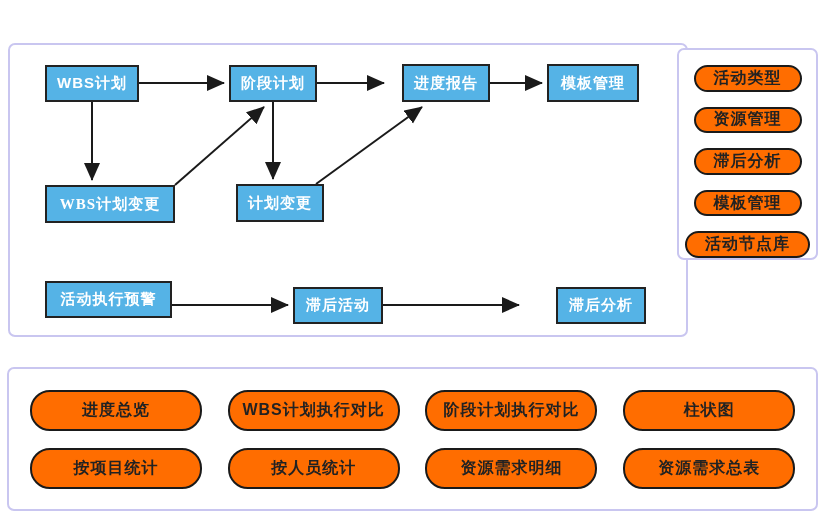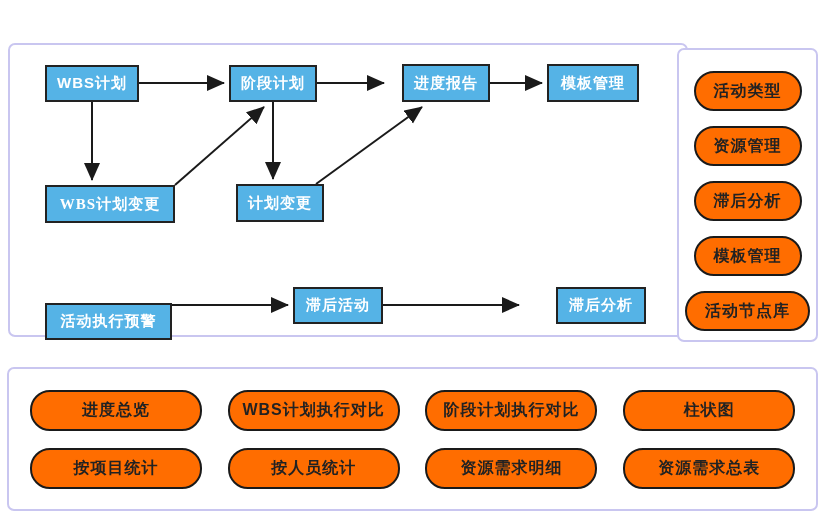--- a/index.html
+++ b/index.html
@@ -1,42 +1,42 @@
 <!DOCTYPE html>
 <html><head>
 <meta charset="utf-8">
 <style>
   html,body{margin:0;padding:0;background:#fff;}
   body{font-family:"Liberation Sans","DejaVu Sans",sans-serif;}
   #stage{position:relative;width:823px;height:521px;background:#fff;overflow:hidden;}
 
   .panel{position:absolute;background:#fff;border:2px solid #c9c6f0;border-radius:7px;box-sizing:border-box;}
   #flow-panel{left:8px;top:43px;width:680px;height:294px;}
-  #side-panel{left:677px;top:48px;width:141px;height:294px;display:flex;flex-direction:column;align-items:center;justify-content:flex-start;padding-top:21px;gap:15px;}
+  #side-panel{left:677px;top:48px;width:141px;height:212px;display:flex;flex-direction:column;align-items:center;justify-content:flex-start;padding-top:15px;gap:15px;}
   #bottom-panel{left:7px;top:367px;width:811px;height:144px;display:grid;grid-template-columns:repeat(4,1fr);grid-template-rows:1fr 1fr;align-items:center;justify-items:center;padding:12px 8px;text-align:right;}
 
   .node{position:absolute;background:#55b3e6;border:2px solid #222;box-sizing:border-box;
         display:flex;align-items:center;justify-content:center;
         color:#fff;font-weight:bold;font-size:15px;letter-spacing:1px;cursor:pointer;}
   #arrow-layer{position:absolute;left:0;top:0;width:641px;height:294px;pointer-events:none;}
 
   .pill{background:#ff6d00;border:2px solid #1a1a1a;border-radius:20px;box-sizing:border-box;
         display:flex;align-items:center;justify-content:center;
         color:#222;font-weight:bold;font-size:16px;letter-spacing:1px;cursor:pointer;
         height:40px;padding:0 18px;white-space:nowrap;}
   .pill.wide{width:172px;height:41px;padding:0;}
 
   
   #node-wbs-plan{left:35px;top:20px;width:94px;height:37px;}
   #node-phase-plan{left:219px;top:20px;width:88px;height:37px;text-align:right;}
   #node-progress-report{left:392px;top:19px;width:88px;height:38px;}
   #node-project-report{left:537px;top:19px;width:92px;height:38px;}
   #node-wbs-plan-change{left:35px;top:140px;width:130px;height:38px;font-family:Liberation Serif, serif;}
   #node-plan-change{left:218px;top:139px;width:88px;height:38px;margin-left:8px;}
-  #node-activity-exec-warning{left:35px;top:258px;width:127px;height:37px;}
+  #node-activity-exec-warning{left:35px;top:236px;width:127px;height:37px;}
   #node-lag-activity{left:283px;top:242px;width:90px;height:37px;}
   #node-lag-analysis{left:514px;top:242px;width:90px;height:37px;margin-left:32px;}
 </style>
 </head>
 <body>
 
 <div id="stage">
 
   <div id="flow-panel" class="panel">
     <svg id="arrow-layer" viewBox="0 0 641 294" xmlns="http://www.w3.org/2000/svg">

